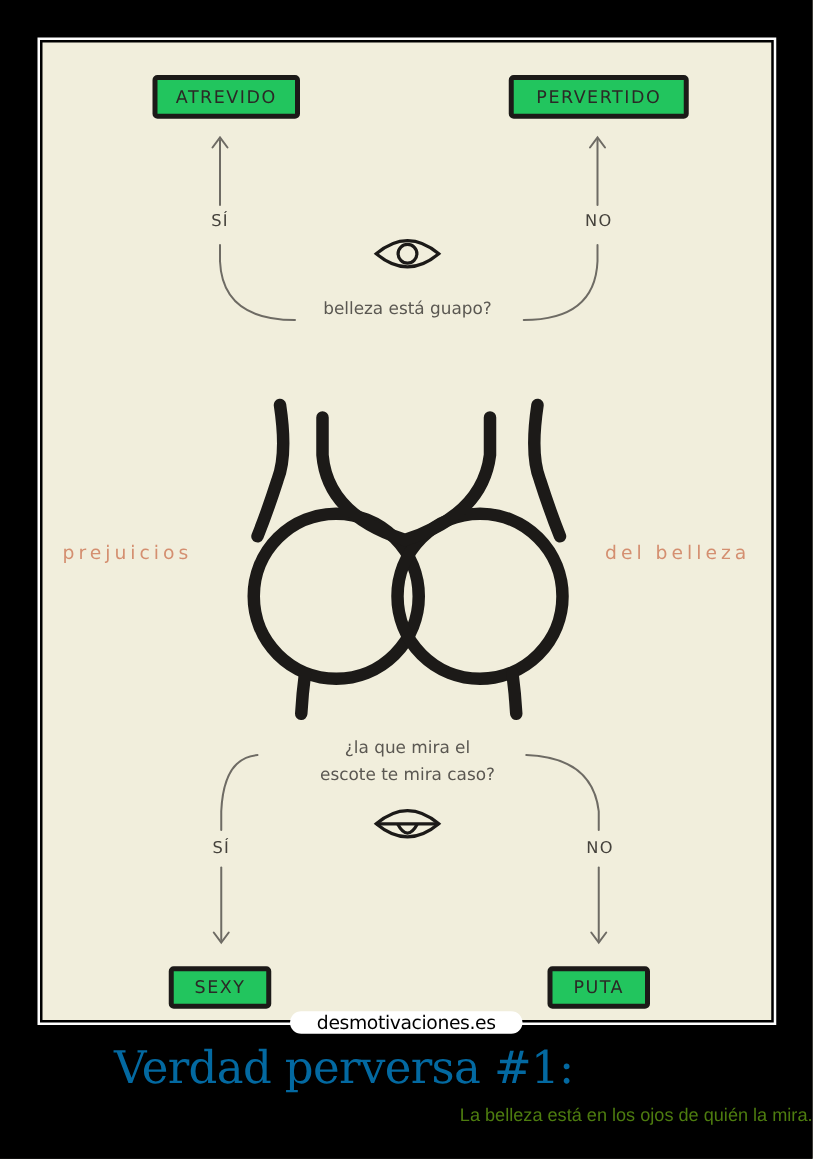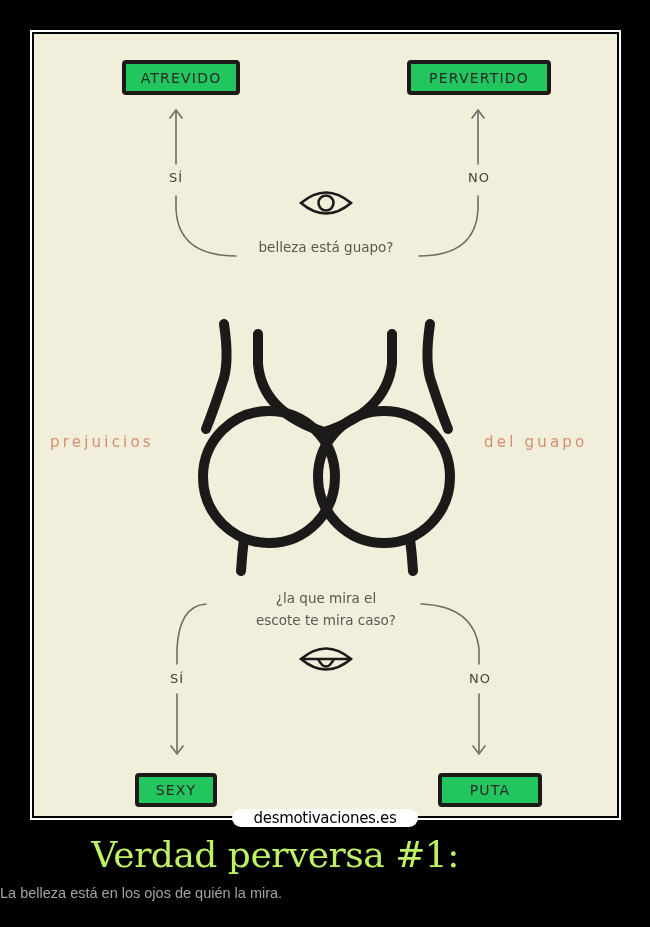--- a/index.html
+++ b/index.html
@@ -8,22 +8,22 @@
   .poster { position: absolute; left: 2px; top: 2px; width: 583px; height: 782px; background: #f1eedc; overflow: hidden; }
   .poster svg { position: absolute; left: 0; top: 0; }
   .label-box { position: absolute; border: 4px solid #1c1a18; border-radius: 4px; background: #22c55e;
                font-family: "DejaVu Sans", sans-serif; font-size: 14px; letter-spacing: 1.2px; color: #2b2926;
                display: flex; align-items: center; justify-content: center; box-sizing: border-box; }
   .answer { position: absolute; font-size: 13px; letter-spacing: 1px; color: #45423c; transform: translateX(-50%); }
   .question { position: absolute; font-size: 13.5px; color: #5a5751; text-align: center; line-height: 22px; width: 240px; }
   .side-word { position: absolute; font-size: 15px; letter-spacing: 3.2px; color: #d48f70; }
   .watermark { position: absolute; left: 232px; top: 809px; width: 186px; height: 18px; background: #fff; border-radius: 9px 9px 9px 9px;
                font-family: "DejaVu Sans", sans-serif; font-size: 15px; color: #000; text-align: center; line-height: 18px; letter-spacing: -0.3px; }
-  .title { position: absolute; left: 0; width: 550px; top: 834px; text-align: center; font-family: "DejaVu Serif", serif; font-size: 36px; color: #bef264; font-weight: normal; letter-spacing: -0.5px; }
-  .subtitle { position: absolute; left: 0; width: 650px; top: 885px; text-align: left; font-family: "Liberation Sans", sans-serif; font-size: 14.5px; color: #a3a3a3; }
+  .title { position: absolute; left: 0; width: 550px; top: 834px; text-align: center; font-family: "DejaVu Serif", serif; font-size: 36px; color: #0369a1; font-weight: normal; letter-spacing: -0.5px; }
+  .subtitle { position: absolute; left: 0; width: 650px; top: 885px; text-align: right; font-family: "Liberation Sans", sans-serif; font-size: 14.5px; color: #4d7c0f; }
 </style>
 </head>
 <body>
 
 <div class="frame">
   <div class="poster">
 
     <svg width="583" height="782" viewBox="0 0 583 782">
       <g fill="none" stroke="#6e6b64" stroke-width="1.6" stroke-linecap="round">
 
@@ -73,31 +73,31 @@
     <div class="label-box" style="left:373px; top:26px; width:144px; height:35px;">PERVERTIDO</div>
 
     <div class="answer" style="left:142px; top:136px;">SÍ</div>
     <div class="answer" style="left:445px; top:136px;">NO</div>
 
     <div class="question" style="left:172px; top:202px;">
       <div>belleza está guapo?</div>
     </div>
 
     <div class="side-word" style="left:16px; top:399px;">prejuicios</div>
-    <div class="side-word" style="left:450px; top:399px;">del guapo</div>
+    <div class="side-word" style="left:450px; top:399px;">del belleza</div>
 
     <div class="question" style="left:172px; top:553px;">
       <div>¿la que mira el</div>
       <div>escote te mira caso?</div>
     </div>
 
     <div class="answer" style="left:143px; top:637px;">SÍ</div>
     <div class="answer" style="left:446px; top:637px;">NO</div>
 
     <div class="label-box" style="left:101px; top:739px; width:82px; height:34px;">SEXY</div>
-    <div class="label-box" style="left:404px; top:739px; width:104px; height:34px;">PUTA</div>
+    <div class="label-box" style="left:404px; top:739px; width:82px; height:34px;">PUTA</div>
   </div>
 </div>
 
 <div class="watermark">desmotivaciones.es</div>
 
 <div class="title">Verdad perversa #1:</div>
 <div class="subtitle">La belleza está en los ojos de quién la mira.</div>
 
 </body></html>

